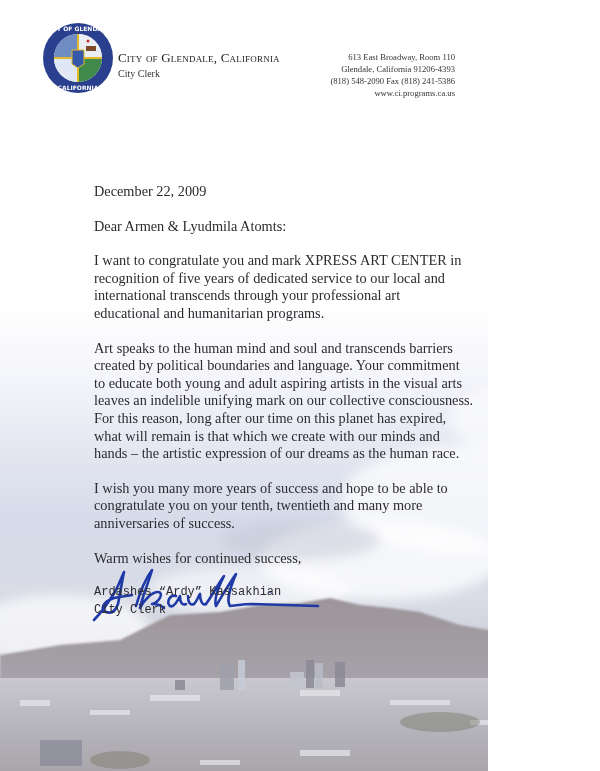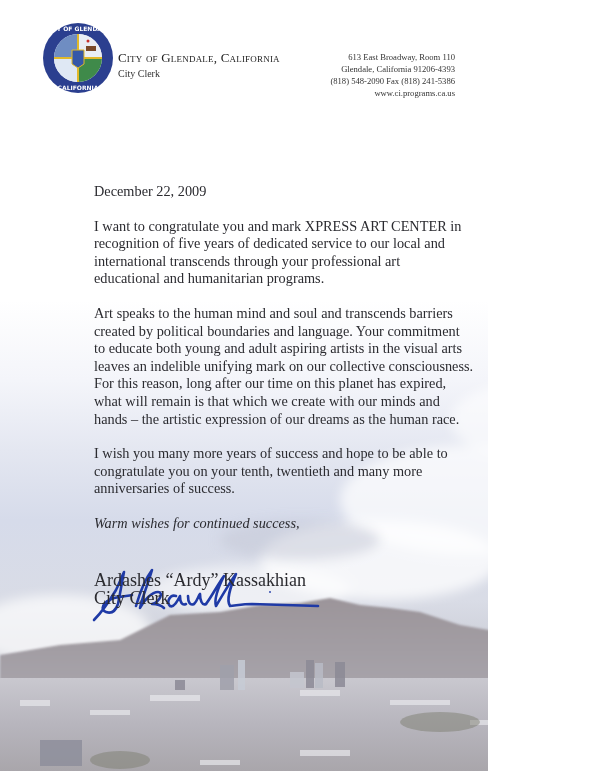--- a/index.html
+++ b/index.html
@@ -15,23 +15,23 @@
     
     .seal { position: absolute; left: 42px; top: 22px; width: 72px; height: 72px; }
     .letterhead-name { position: absolute; left: 118px; top: 50px; font-size: 13px; letter-spacing: 0.2px; color: #222; font-variant: small-caps; font-weight: normal; }
     .letterhead-dept { position: absolute; left: 118px; top: 68px; font-size: 10px; color: #333; }
     .address { position: absolute; right: 33px; top: 51px; text-align: right; font-size: 8.6px; line-height: 12px; color: #333; }
     .body { position: absolute; left: 94px; top: 183px; width: 470px; font-size: 14.3px; line-height: 17.6px; color: #2b2b30; }
     .body p { margin: 0; }
     .date { margin-bottom: 17px !important; }
     .salutation { margin-bottom: 17px !important; }
     .para { margin-bottom: 17px !important; }
-    .closing { margin-top: 0; font-style: italic; }
+    .closing { margin-top: 0; }
     .signature { position: absolute; left: 92px; top: 562px; width: 230px; height: 60px; }
-    .signer { position: absolute; left: 94px; top: 572px; font-size: 18px; line-height: 17.6px; color: #2b2b30; }
+    .signer { position: absolute; left: 94px; top: 584px; font-size: 12px; line-height: 17.6px; color: #2b2b30; font-family: Liberation Mono, monospace; }
   </style>
 </head>
 <body>
 
 <div class="page">
 
   <svg class="scene" viewBox="0 0 600 771" preserveAspectRatio="none">
     <defs>
       <linearGradient id="mtn" x1="0" y1="0" x2="0" y2="1">
         <stop offset="0" stop-color="#9c959a"></stop>
@@ -111,20 +111,21 @@
 
   <div class="address">
     <div>613 East Broadway, Room 110</div>
     <div>Glendale, California 91206-4393</div>
     <div>(818) 548-2090  Fax (818) 241-5386</div>
     <div>www.ci.programs.ca.us</div>
   </div>
 
   <div class="body">
     <p class="date">December 22, 2009</p>
+    <p class="salutation">Dear Armen &amp; Lyudmila Atomts:</p>
 
     <p class="para">
       <span style="display:block">I want to congratulate you and mark XPRESS ART CENTER in</span>
       <span style="display:block">recognition of five years of dedicated service to our local and</span>
       <span style="display:block">international transcends through your professional art</span>
       <span style="display:block">educational and humanitarian programs.</span>
     </p>
 
     <p class="para">
       <span style="display:block">Art speaks to the human mind and soul and transcends barriers</span>

